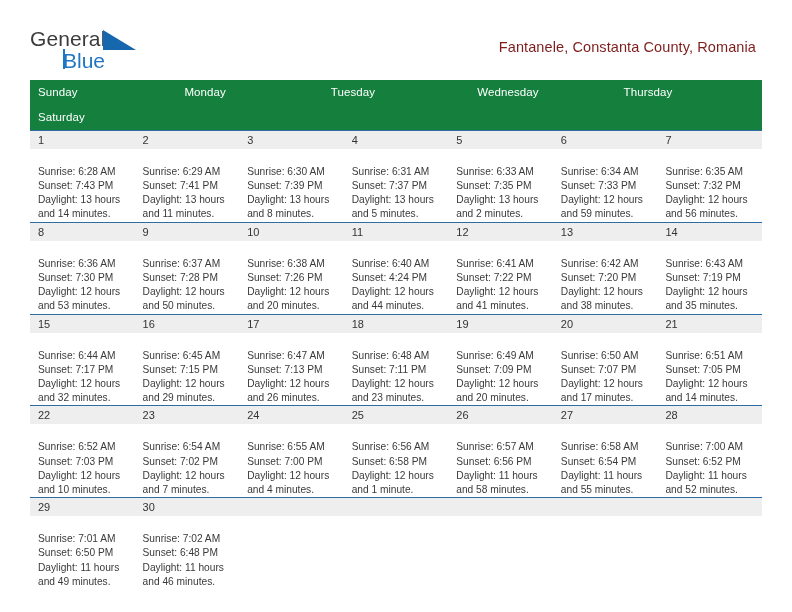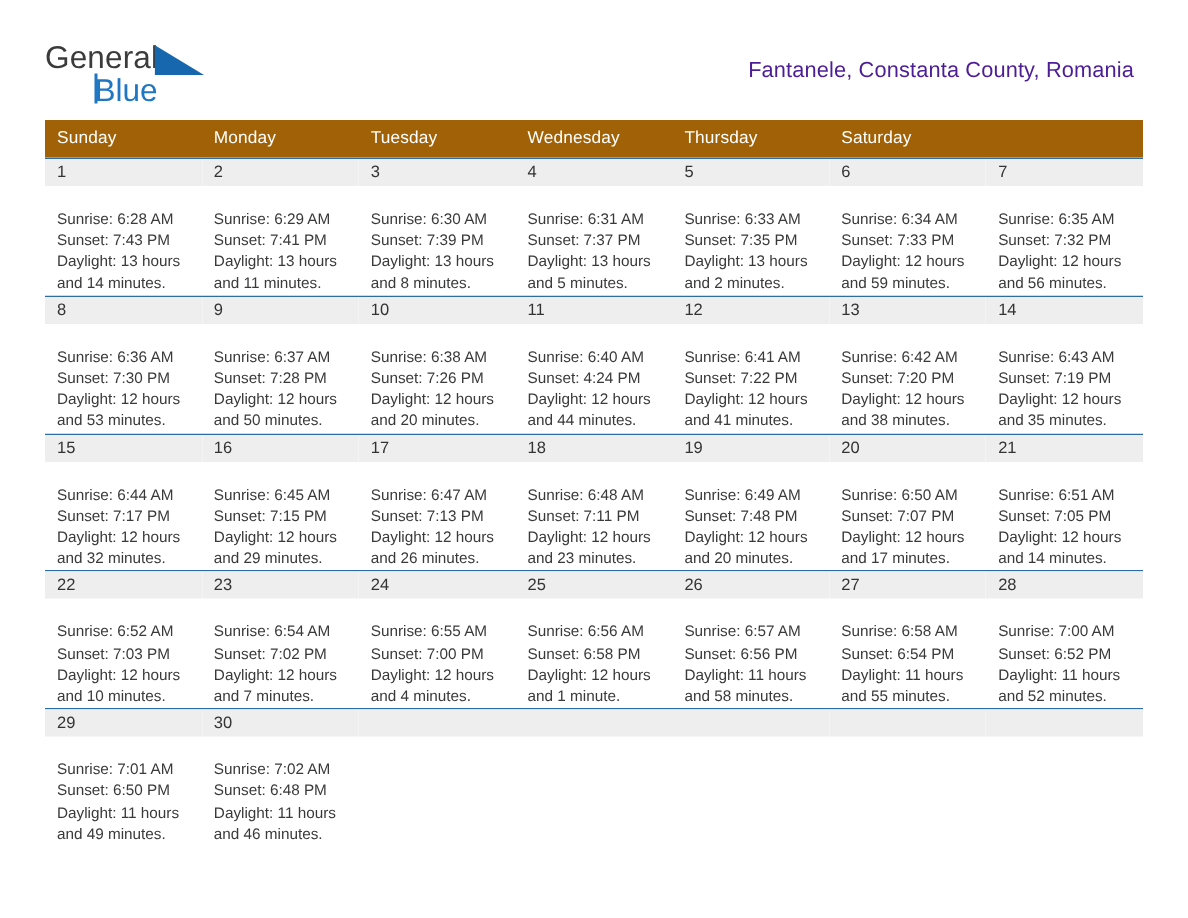--- a/index.html
+++ b/index.html
@@ -75,35 +75,35 @@
   }
   .cal-title {
     font-size: 27px;
     font-weight: normal;
     color: #2b2b2b;
     line-height: 1.1;
     letter-spacing: .2px;
   }
   .cal-subtitle {
     font-size: 14.5px;
-    color: #4c1d95;
+    color: #7f1d1d;
     margin-top: 9px;
     letter-spacing: .1px;
     text-align: center;
   }
 
   
   .cal {
     margin: 8px 30px 0 30px;
     width: 732px;
   }
   .weekhead {
     display: grid;
-    grid-template-columns: repeat(7, 1fr);
-    background: #a16207;
+    grid-template-columns: repeat(5, 1fr);
+    background: #15803d;
   }
   .weekhead .dayname {
     color: #ffffff;
     font-size: 11.5px;
     padding: 5px 0 5px 8px;
     line-height: 1.3;
     letter-spacing: .1px;
   }
 
   .week {
@@ -344,21 +344,21 @@
             <div>Sunrise: 6:48 AM</div>
             <div>Sunset: 7:11 PM</div>
             <div>Daylight: 12 hours</div>
             <div>and 23 minutes.</div>
           </div>
         </div>
       <div class="daycell">
           <div class="datebar">19</div>
           <div class="lines">
             <div>Sunrise: 6:49 AM</div>
-            <div>Sunset: 7:48 PM</div>
+            <div>Sunset: 7:09 PM</div>
             <div>Daylight: 12 hours</div>
             <div>and 20 minutes.</div>
           </div>
         </div>
       <div class="daycell">
           <div class="datebar">20</div>
           <div class="lines">
             <div>Sunrise: 6:50 AM</div>
             <div>Sunset: 7:07 PM</div>
             <div>Daylight: 12 hours</div>

